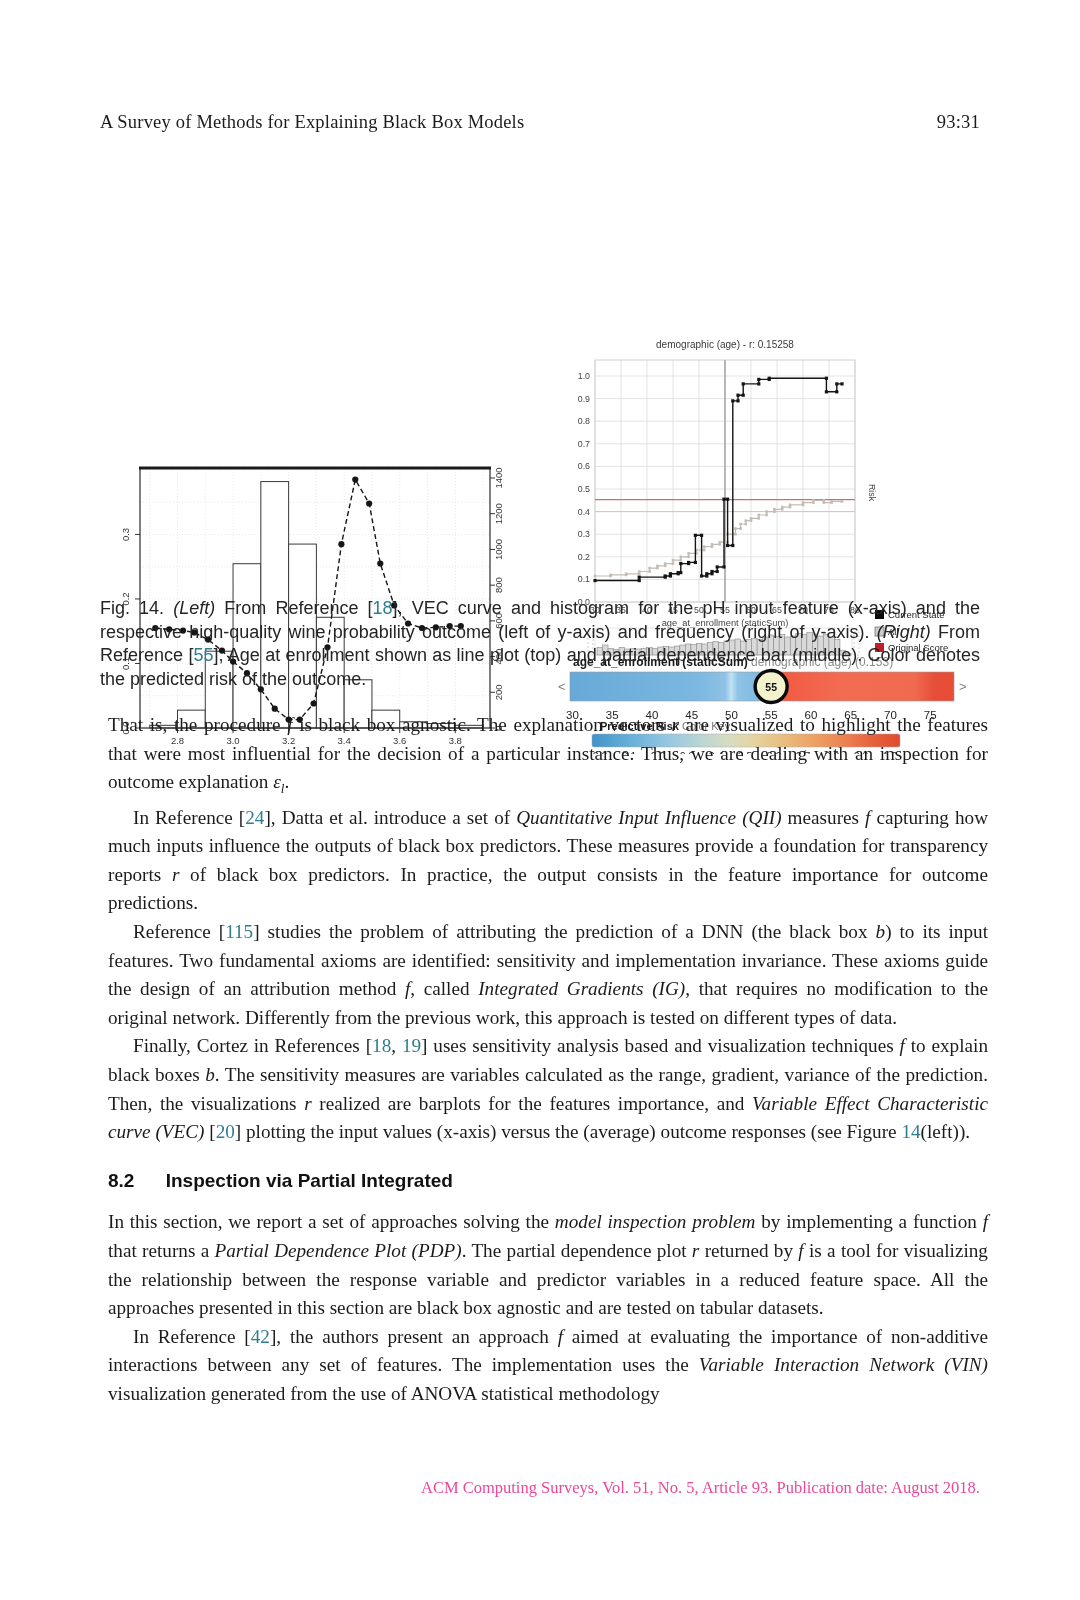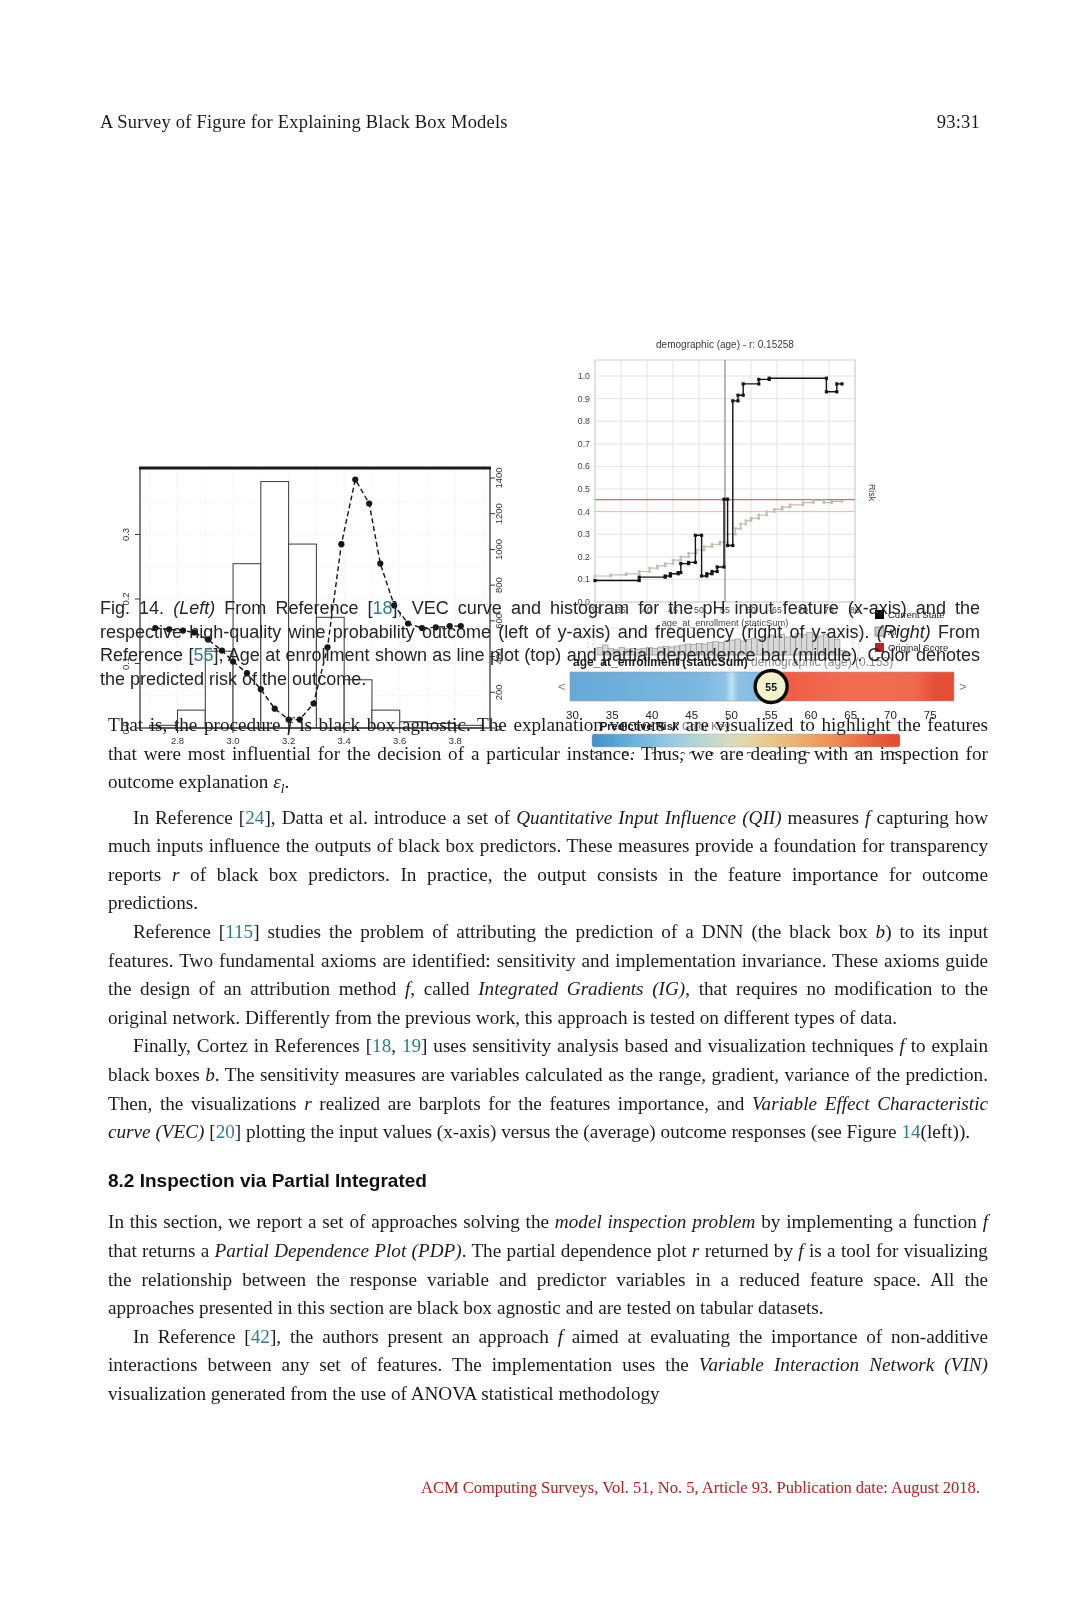--- a/index.html
+++ b/index.html
@@ -10,33 +10,33 @@
   .figure-area{position:absolute;left:0;top:160px;width:1080px;height:440px;}
   .caption{position:absolute;left:100px;width:880px;top:597px;
            font-family:"Liberation Sans",sans-serif;font-size:18px;
            line-height:23.5px;text-align:justify;color:#242424;}
   .bodytext{position:absolute;left:108px;width:880px;top:711px;
             font-size:19.2px;line-height:28.6px;text-align:justify;}
   .bodytext p{margin:0;}
   .indent{text-indent:25px;}
   .section-head{font-family:"Liberation Sans",sans-serif;font-size:19px;
                 font-weight:bold;margin:20px 0 13px 0;color:#111;}
-  .section-head .num{}
+  .section-head .num{margin-right:26px;}
   .ref{color:#2f7d8e;}
   .i{font-style:italic;}
   .sub{font-size:.68em;vertical-align:sub;font-style:italic;}
   .footer{position:absolute;left:100px;right:100px;top:1478px;text-align:right;
-          font-size:16.5px;color:#b91c1c;}
+          font-size:16.5px;color:#ec4899;}
   svg text{font-family:"Liberation Sans",sans-serif;}
 </style>
 </head>
 <body>
 
 <div class="header">
-  <span>A Survey of Figure for Explaining Black Box Models</span>
+  <span>A Survey of Methods for Explaining Black Box Models</span>
   <span>93:31</span>
 </div>
 
 <div class="figure-area">
   <svg style="position:absolute;left:98px;top:283px;" width="420" height="308" viewBox="0 0 420 308">
       <g>
         <line x1="51.722222222222264" y1="285" x2="51.722222222222264" y2="25" stroke="#e3e3e3" stroke-width="0.8" stroke-dasharray="1,2"></line>
         <line x1="79.50000000000007" y1="285" x2="79.50000000000007" y2="25" stroke="#e3e3e3" stroke-width="0.8" stroke-dasharray="1,2"></line>
         <line x1="107.27777777777787" y1="285" x2="107.27777777777787" y2="25" stroke="#e3e3e3" stroke-width="0.8" stroke-dasharray="1,2"></line>
         <line x1="135.05555555555569" y1="285" x2="135.05555555555569" y2="25" stroke="#e3e3e3" stroke-width="0.8" stroke-dasharray="1,2"></line>

